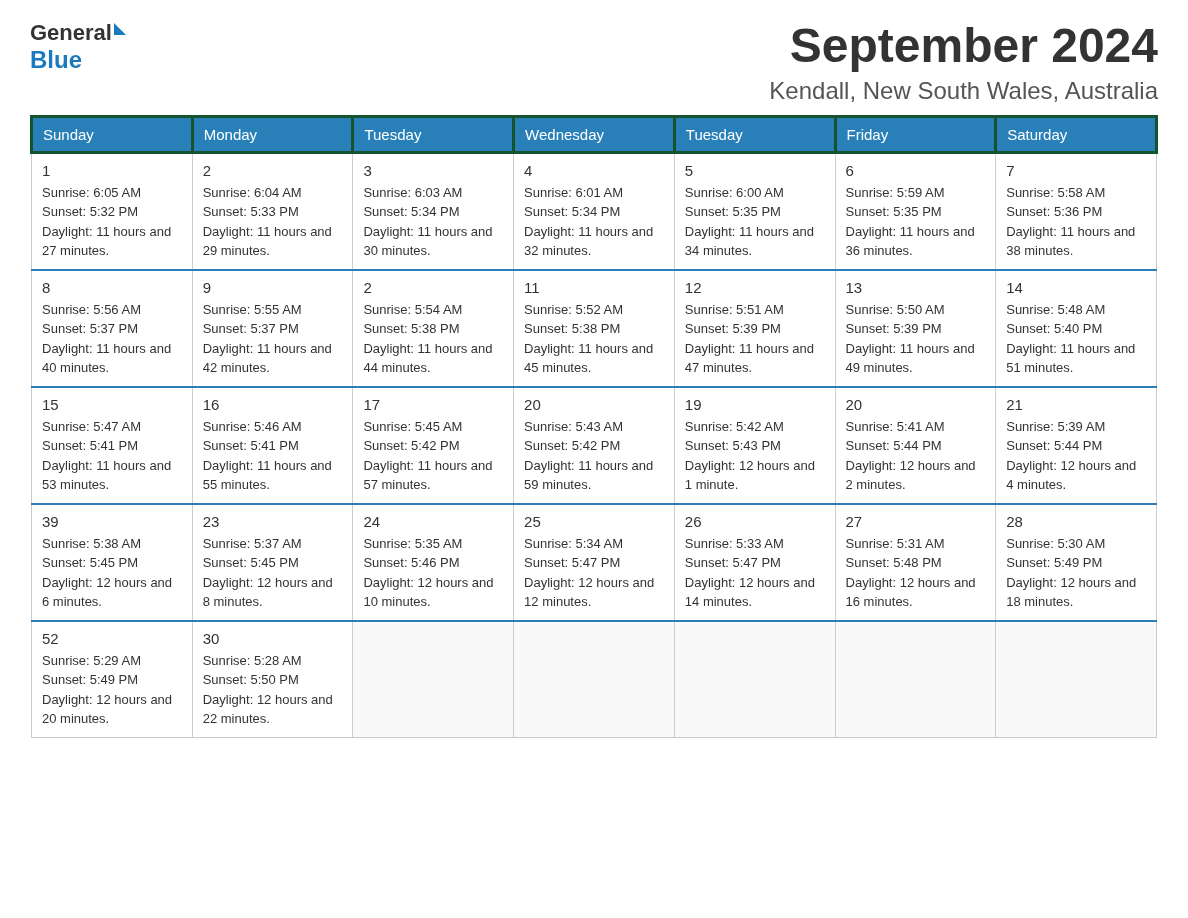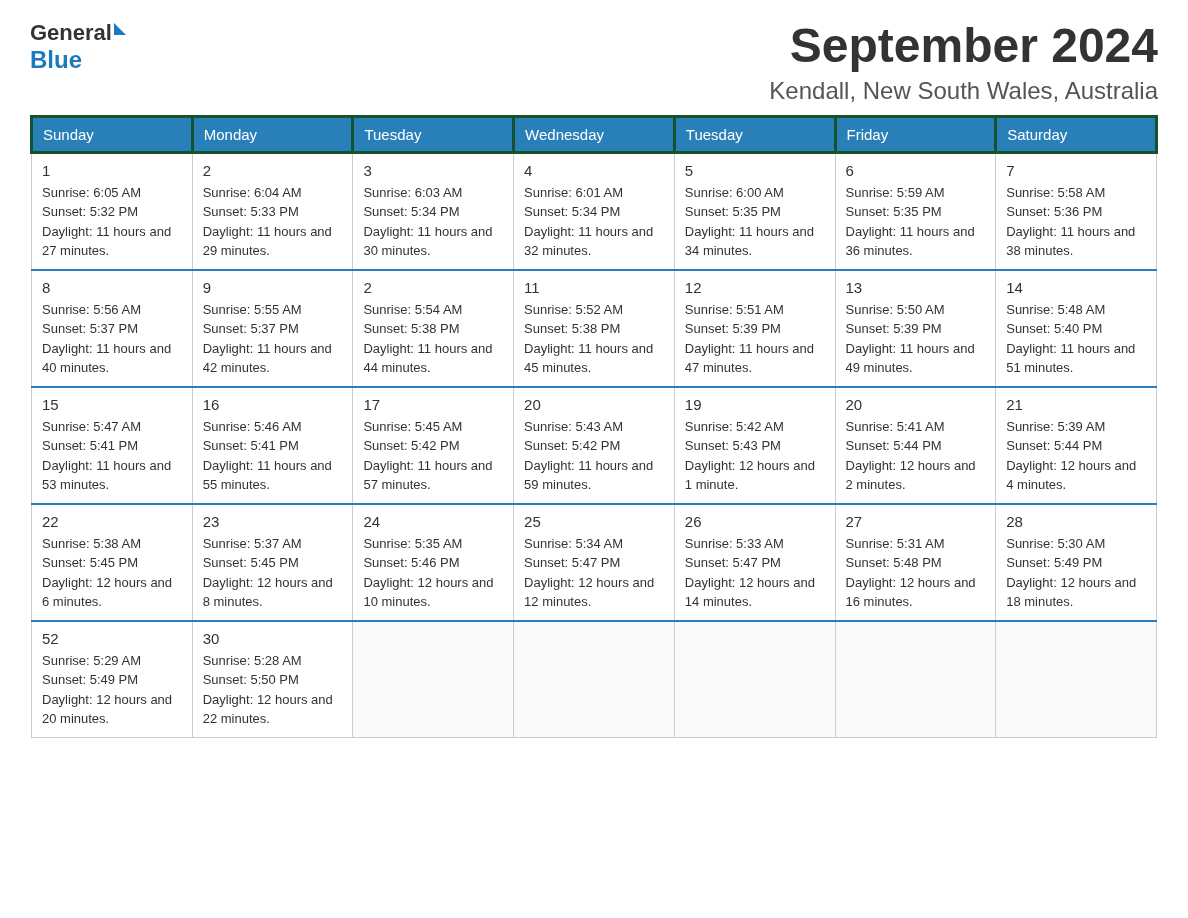--- a/index.html
+++ b/index.html
@@ -298,21 +298,21 @@
         <span class="day-number">21</span>
         <div class="day-info">
           Sunrise: 5:39 AM<br>
           Sunset: 5:44 PM<br>
           Daylight: 12 hours and 4 minutes.
         </div>
       </td>
       </tr>
       <tr class="week-row">
         <td>
-        <span class="day-number">22</span>
+        <span class="day-number">39</span>
         <div class="day-info">
           Sunrise: 5:38 AM<br>
           Sunset: 5:45 PM<br>
           Daylight: 12 hours and 6 minutes.
         </div>
       </td>
         <td>
         <span class="day-number">23</span>
         <div class="day-info">
           Sunrise: 5:37 AM<br>

